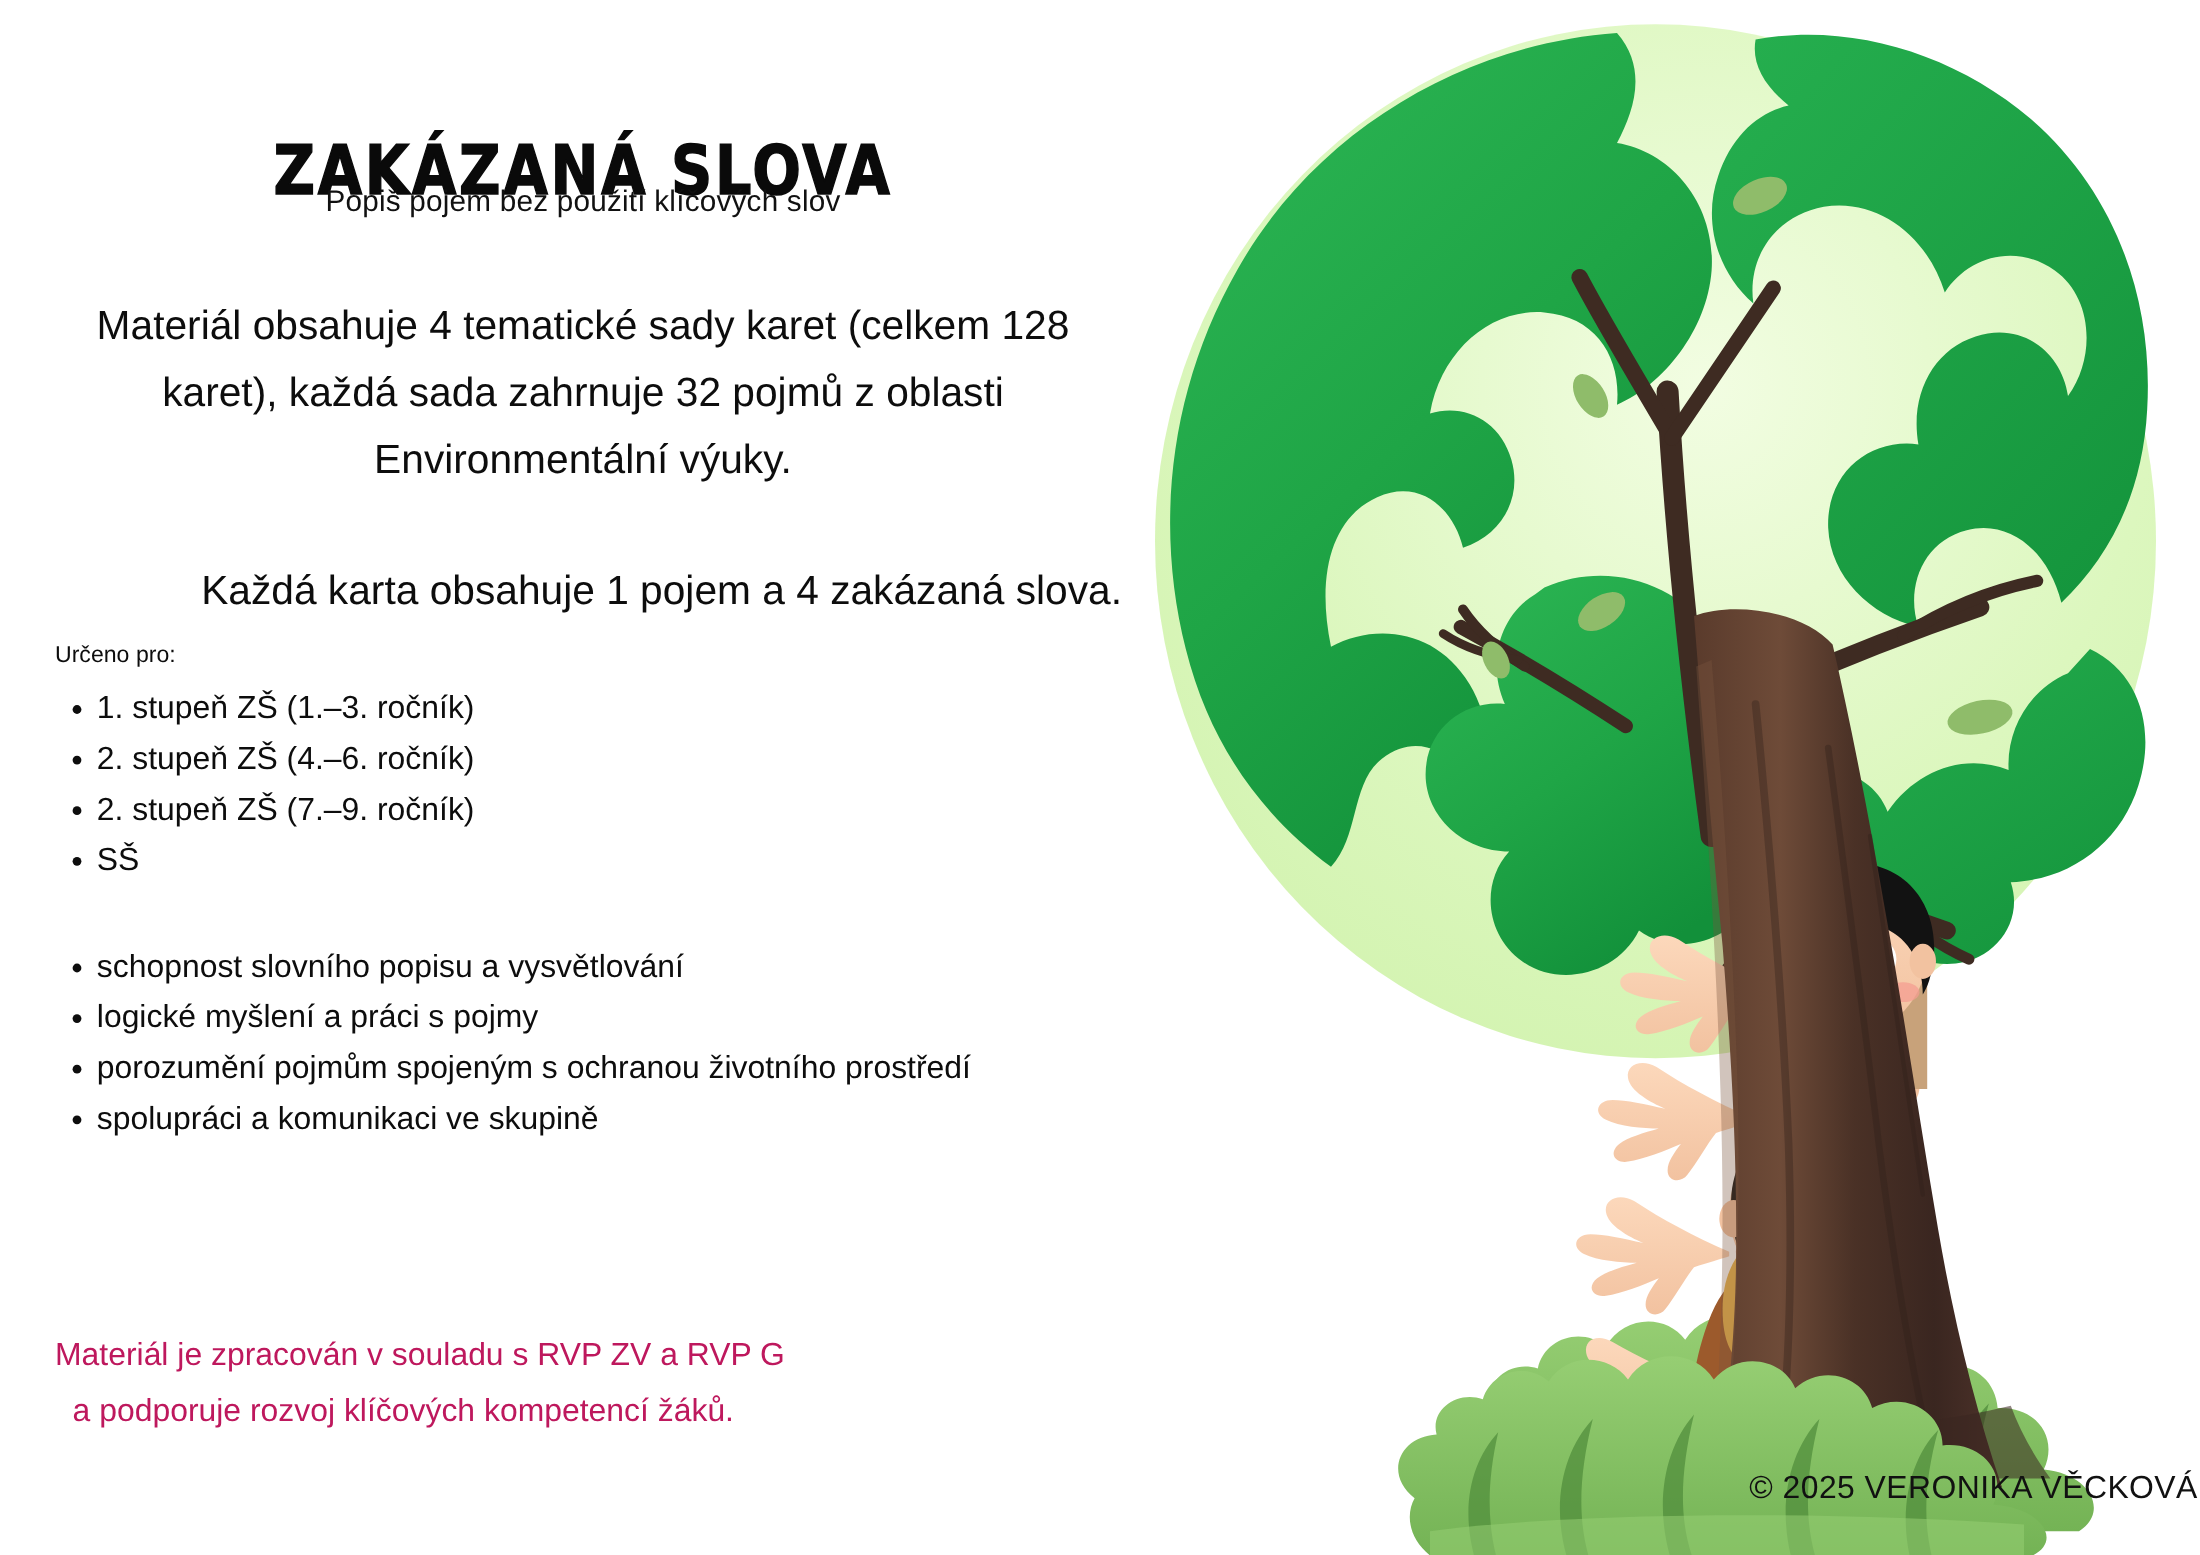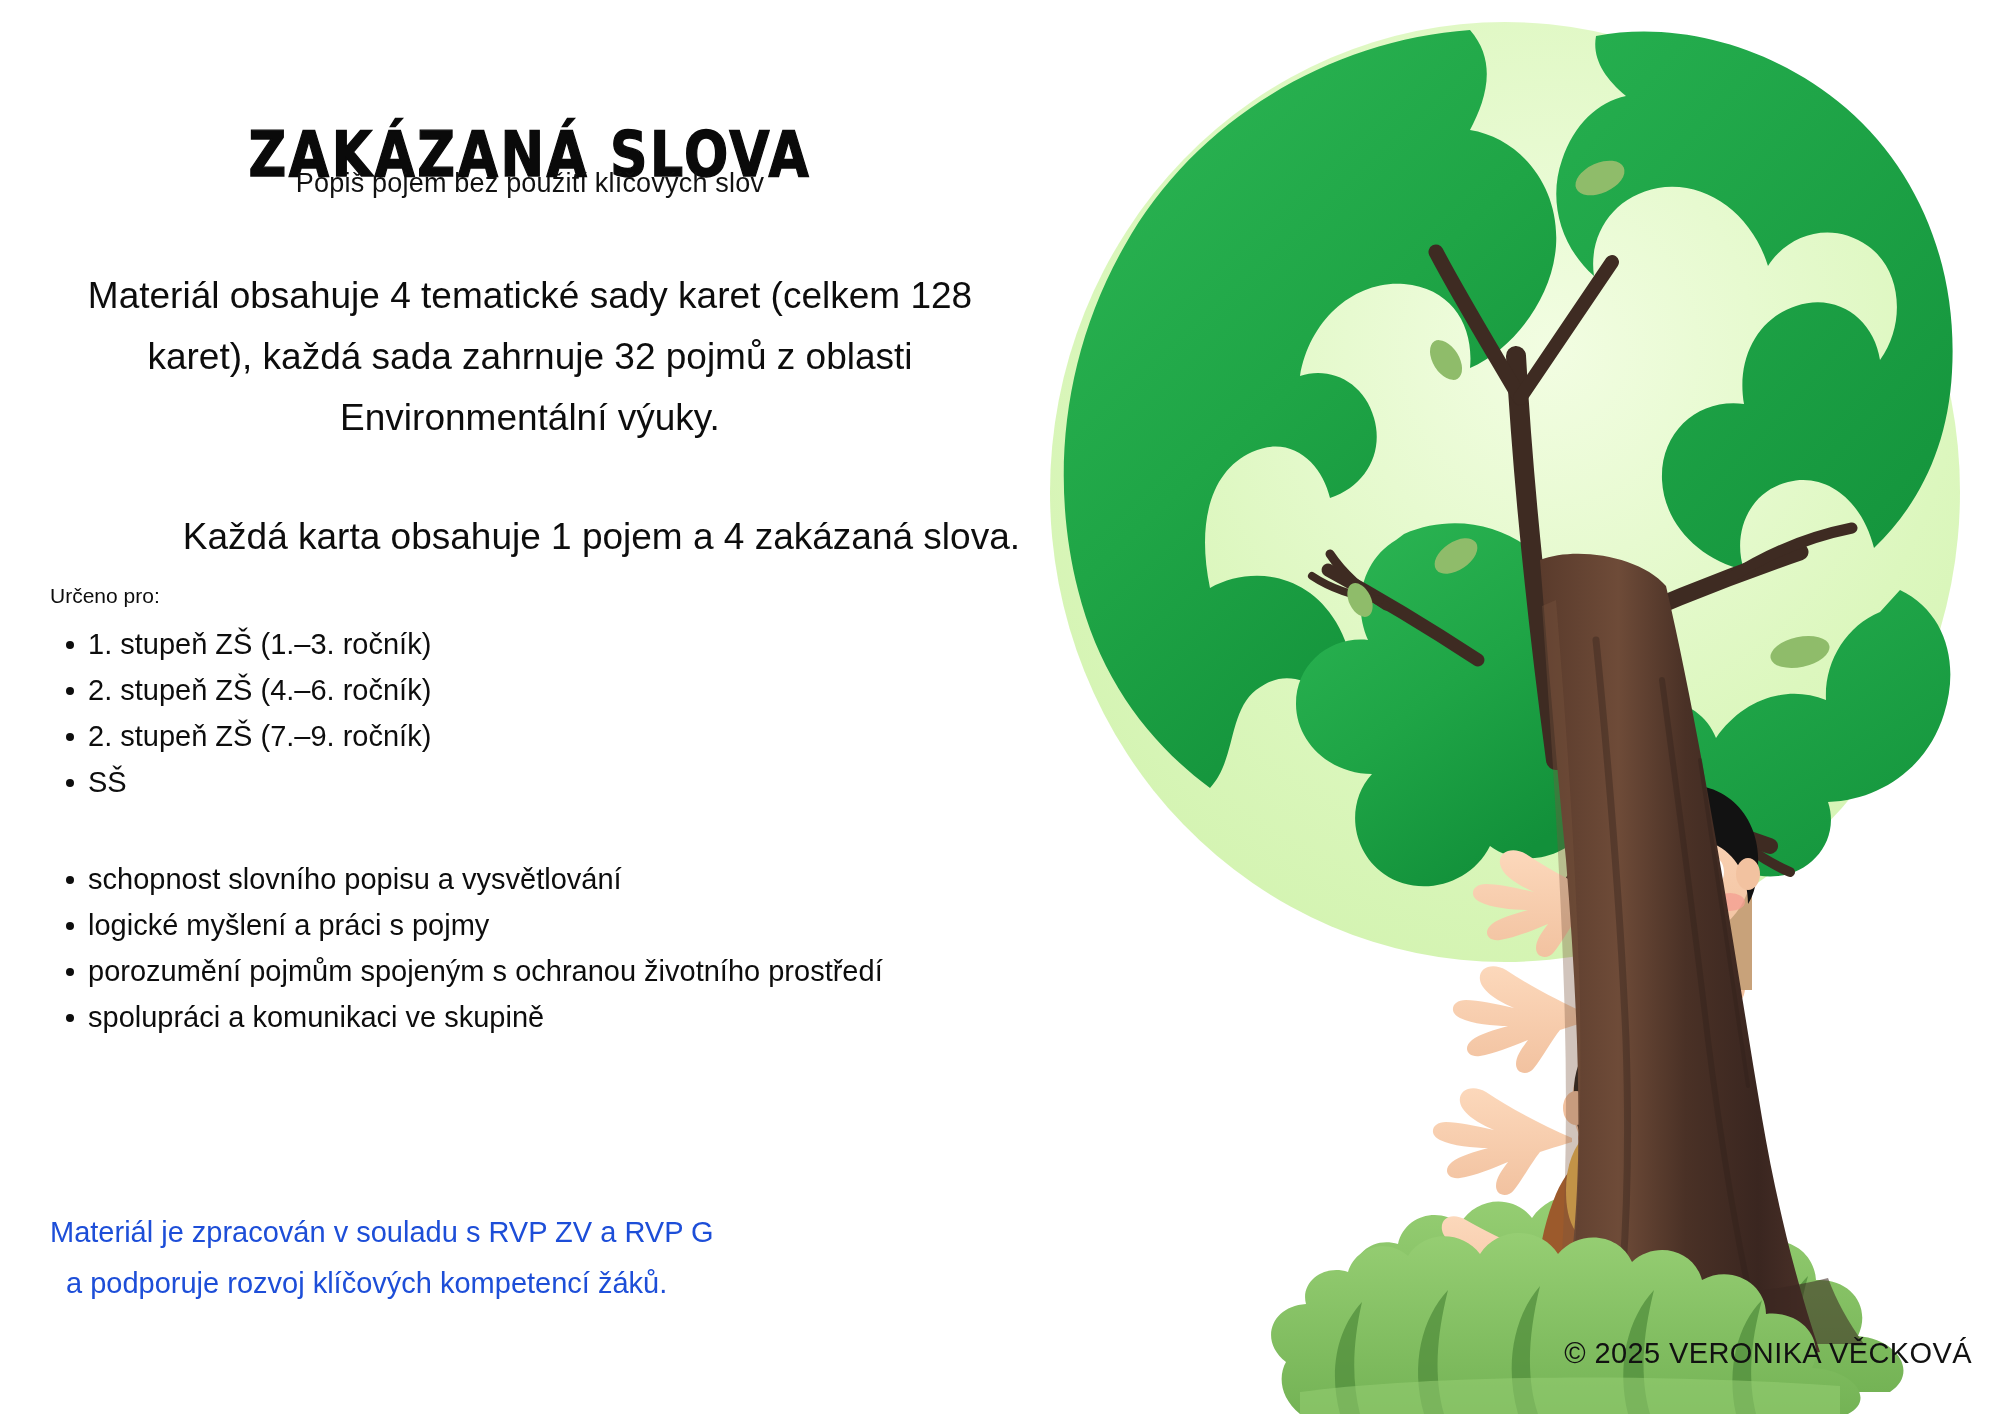--- a/index.html
+++ b/index.html
@@ -118,37 +118,37 @@
   #skills-block   { top: 856px; }
 
   #closing-paragraph {
     position: absolute;
     left: 50px;
     top: 1178px;
     width: 900px;
     font-size: 29px;
     line-height: 51px;
     font-weight: 400;
-    color: #1d4ed8;
+    color: #be185d;
   }
   #closing-paragraph .indented { display: block; padding-left: 16px; }
 
   
   #tree-illustration {
     position: absolute;
     right: 0;
     top: 0;
     width: 1000px;
     height: 1414px;
   }
   #tree-illustration svg { display: block; width: 100%; height: 100%; }
 
   #copyright-notice {
     position: absolute;
-    right: 28px;
+    right: 2px;
     bottom: 44px;
     font-size: 29px;
     letter-spacing: 0.4px;
     font-weight: 400;
     color: #111111;
     white-space: nowrap;
   }
 </style>
 </head>
 <body>

